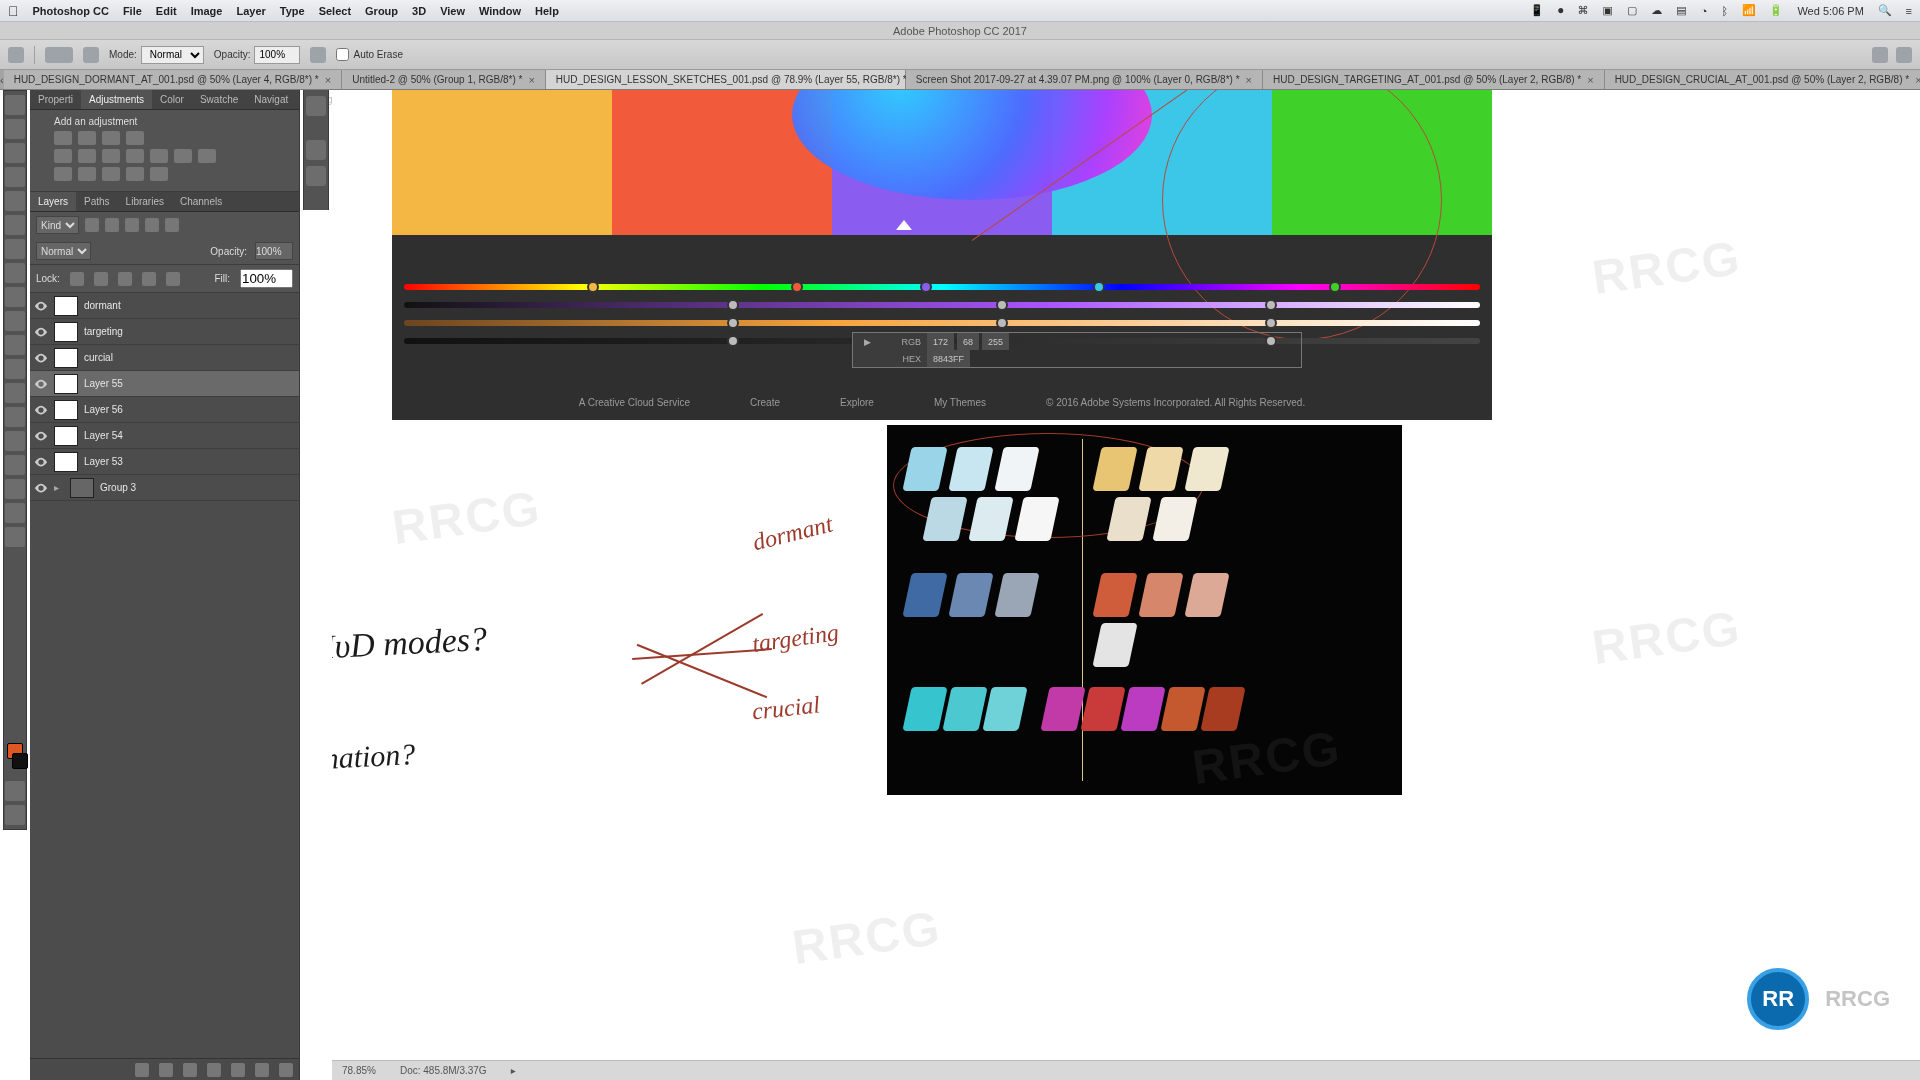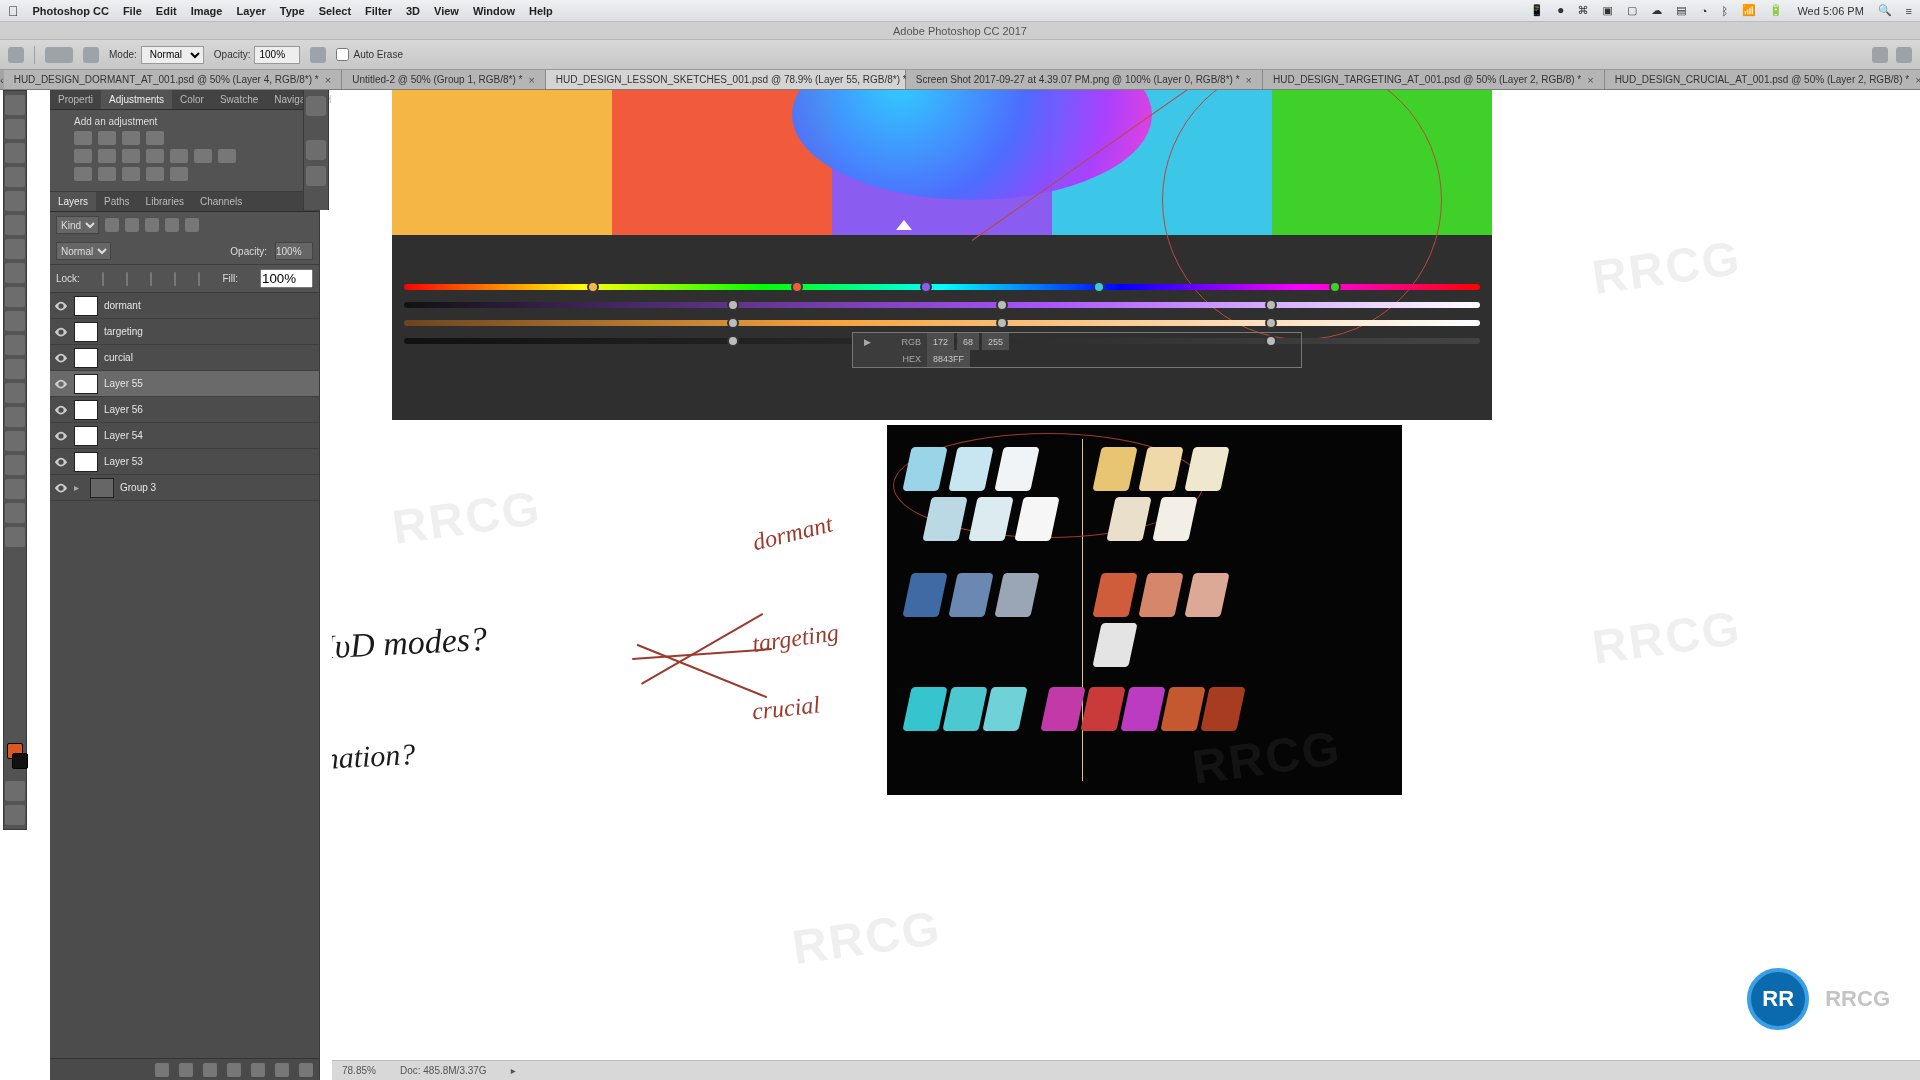--- a/index.html
+++ b/index.html
@@ -35,35 +35,35 @@
 
 .workspace { position:absolute; top:90px; left:0; right:0; bottom:0; background:#fff;}
 
 
 .tool-strip { position:absolute; left:3px; top:0; width:24px; background:#535353; bottom:250px; display:flex; flex-direction:column; padding:4px 0; gap:4px; border:1px solid #3a3a3a;}
 .tool-strip .tool { width:20px; height:20px; margin:0 auto; background:#6d6d6d; border-radius:2px;}
 .tool-strip .tool.fg { background:#dd5723; border:1px solid #000; position:relative; height:16px; width:16px; margin-top:6px;}
 .tool-strip .tool.bg { background:#111; border:1px solid #000; position:relative; height:16px; width:16px; margin-left:8px; margin-top:-10px;}
 
 
-.left-panels { position:absolute; left:30px; top:0; width:270px; bottom:0; background:#535353; color:#ddd; display:flex; flex-direction:column; border-right:1px solid #3a3a3a; font-size:10px;margin-left:20px;}
+.left-panels { position:absolute; left:30px; top:0; width:270px; bottom:0; background:#535353; color:#ddd; display:flex; flex-direction:column; border-right:1px solid #3a3a3a; font-size:10px;}
 .panel-tabs { display:flex; background:#434343; border-bottom:1px solid #2d2d2d;}
 .panel-tabs .ptab { padding:4px 8px; color:#bbb; }
 .panel-tabs .ptab.active { background:#535353; color:#eee;}
 .panel-section { padding:6px 24px; border-bottom:1px solid #3b3b3b;}
 .adj-row { display:flex; gap:6px; margin:4px 0;}
 .adj-row .ai { width:18px; height:14px; background:#777; border-radius:2px;}
 
 
 .layers-panel { flex:1; display:flex; flex-direction:column; min-height:0;}
 .layers-head1 { display:flex; align-items:center; gap:6px; padding:4px 6px;}
 .layers-head1 select { background:#666; border:1px solid #444; color:#ddd; font-size:10px; height:18px;}
 .layers-head2 { display:flex; align-items:center; gap:8px; padding:4px 6px;}
 .layers-head2 select,.layers-head2 input { background:#666; border:1px solid #444; color:#ddd; font-size:10px; height:18px;}
-.lock-row { display:flex; align-items:center; gap:22px; padding:4px 6px; border-top:1px solid #3c3c3c; border-bottom:1px solid #3c3c3c;}
+.lock-row { display:flex; align-items:center; gap:10px; padding:4px 6px; border-top:1px solid #3c3c3c; border-bottom:1px solid #3c3c3c;}
 .lock-row .li { width:14px; height:14px; background:#777; border-radius:2px;}
 .layer-list { flex:1; overflow:auto; background:#4c4c4c;}
 .layer { display:flex; align-items:center; height:26px; border-bottom:1px solid #3e3e3e; padding:0 4px; gap:6px;}
 .layer.selected { background:#6a6a6a;}
 .layer .eye { width:14px; height:14px; display:inline-block; color:#ccc;}
 .layer .eye svg{width:14px;height:14px;}
 .layer .thumb { width:24px; height:20px; background:#fff; border:1px solid #222;}
 .layer .name { color:#e6e6e6;}
 .layer.group .thumb { background:#666;}
 .layer .arrow { color:#aaa; width:10px;}
@@ -122,21 +122,21 @@
 <div class="mac-menubar">
   <div class="left">
     <span class="apple"></span>
     <span class="app-name">Photoshop CC</span>
     <span class="menu-item">File</span>
     <span class="menu-item">Edit</span>
     <span class="menu-item">Image</span>
     <span class="menu-item">Layer</span>
     <span class="menu-item">Type</span>
     <span class="menu-item">Select</span>
-    <span class="menu-item">Filter</span>
+    <span class="menu-item">Group</span>
     <span class="menu-item">3D</span>
     <span class="menu-item">View</span>
     <span class="menu-item">Window</span>
     <span class="menu-item">Help</span>
   </div>
   <div class="right">
     <span>📱</span>
     <span>⏺</span>
     <span>⌘</span>
     <span>▣</span>
@@ -429,20 +429,27 @@
           <span class="val">172</span>
           <span class="val">68</span>
           <span class="val">255</span>
         </div>
         <div class="row">
           <span class="lbl" style="width:24px;"></span>
           <span class="lbl">HEX</span>
           <span class="val">8843FF</span>
         </div>
       </div>
+      <div class="footlinks">
+        <span>A Creative Cloud Service</span>
+        <span>Create</span>
+        <span>Explore</span>
+        <span>My Themes</span>
+        <span>© 2016 Adobe Systems Incorporated. All Rights Reserved.</span>
+      </div>
     </div>
 
     <div class="swatch-study">
       <div class="divv" style="left:195px;"></div>
       <div class="ring" style="left:6px; top:8px; width:310px; height:105px;"></div>
 
       <div class="stroke" style="left:20px; top:22px; background:#9ad4e8;"></div>
       <div class="stroke" style="left:66px; top:22px; background:#c8e6f1;"></div>
       <div class="stroke" style="left:112px; top:22px; background:#f1f4f6;"></div>
       <div class="stroke" style="left:210px; top:22px; background:#e7c572;"></div>

